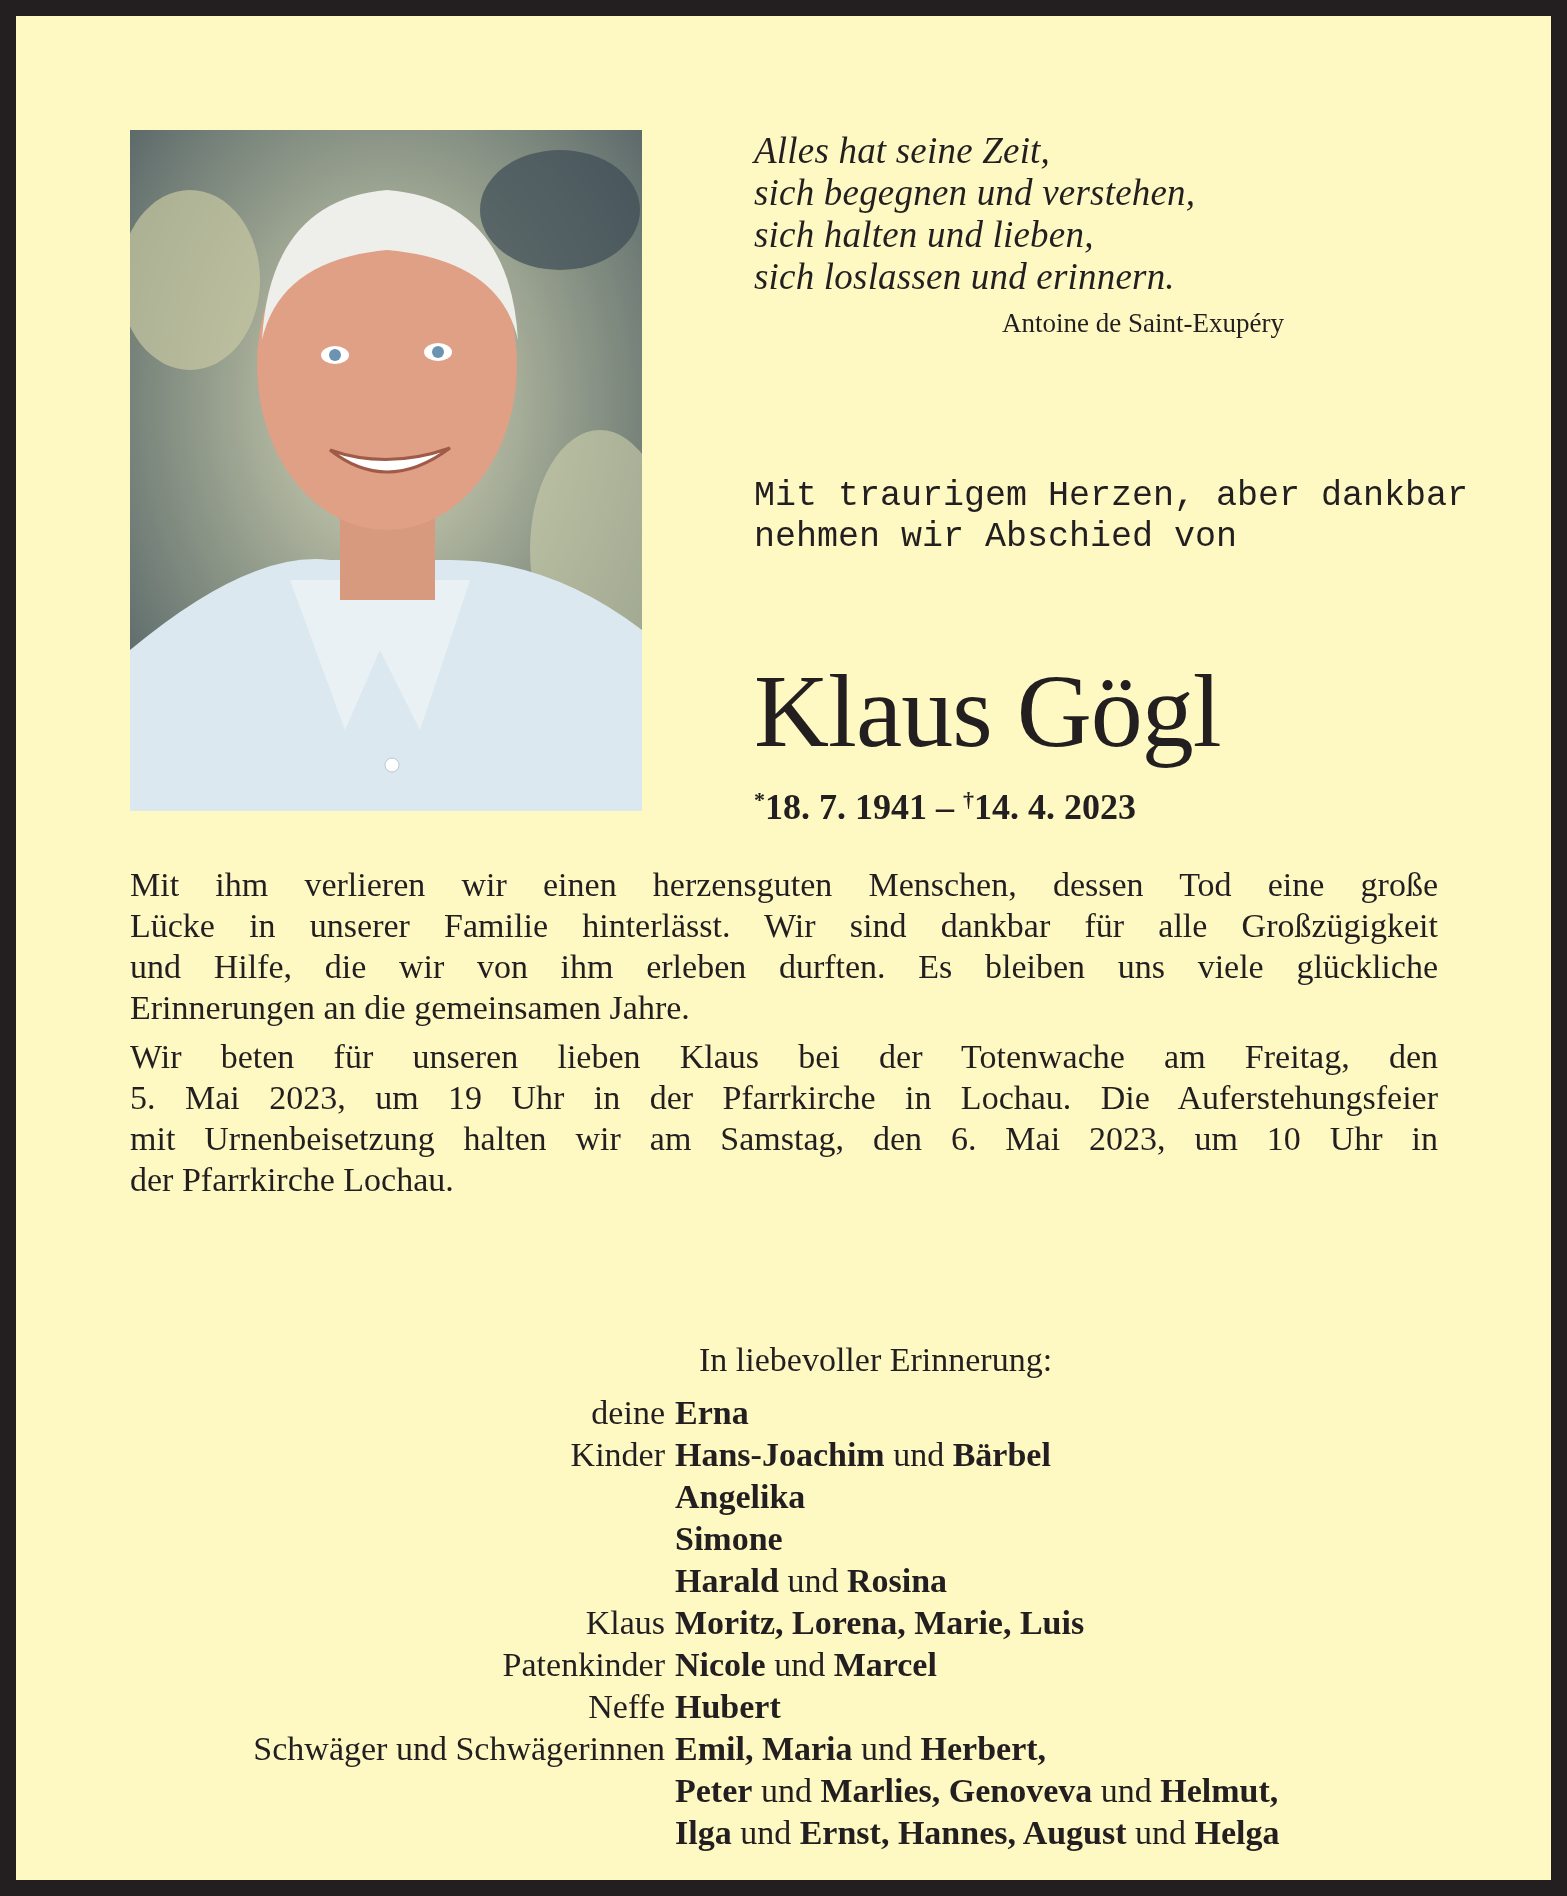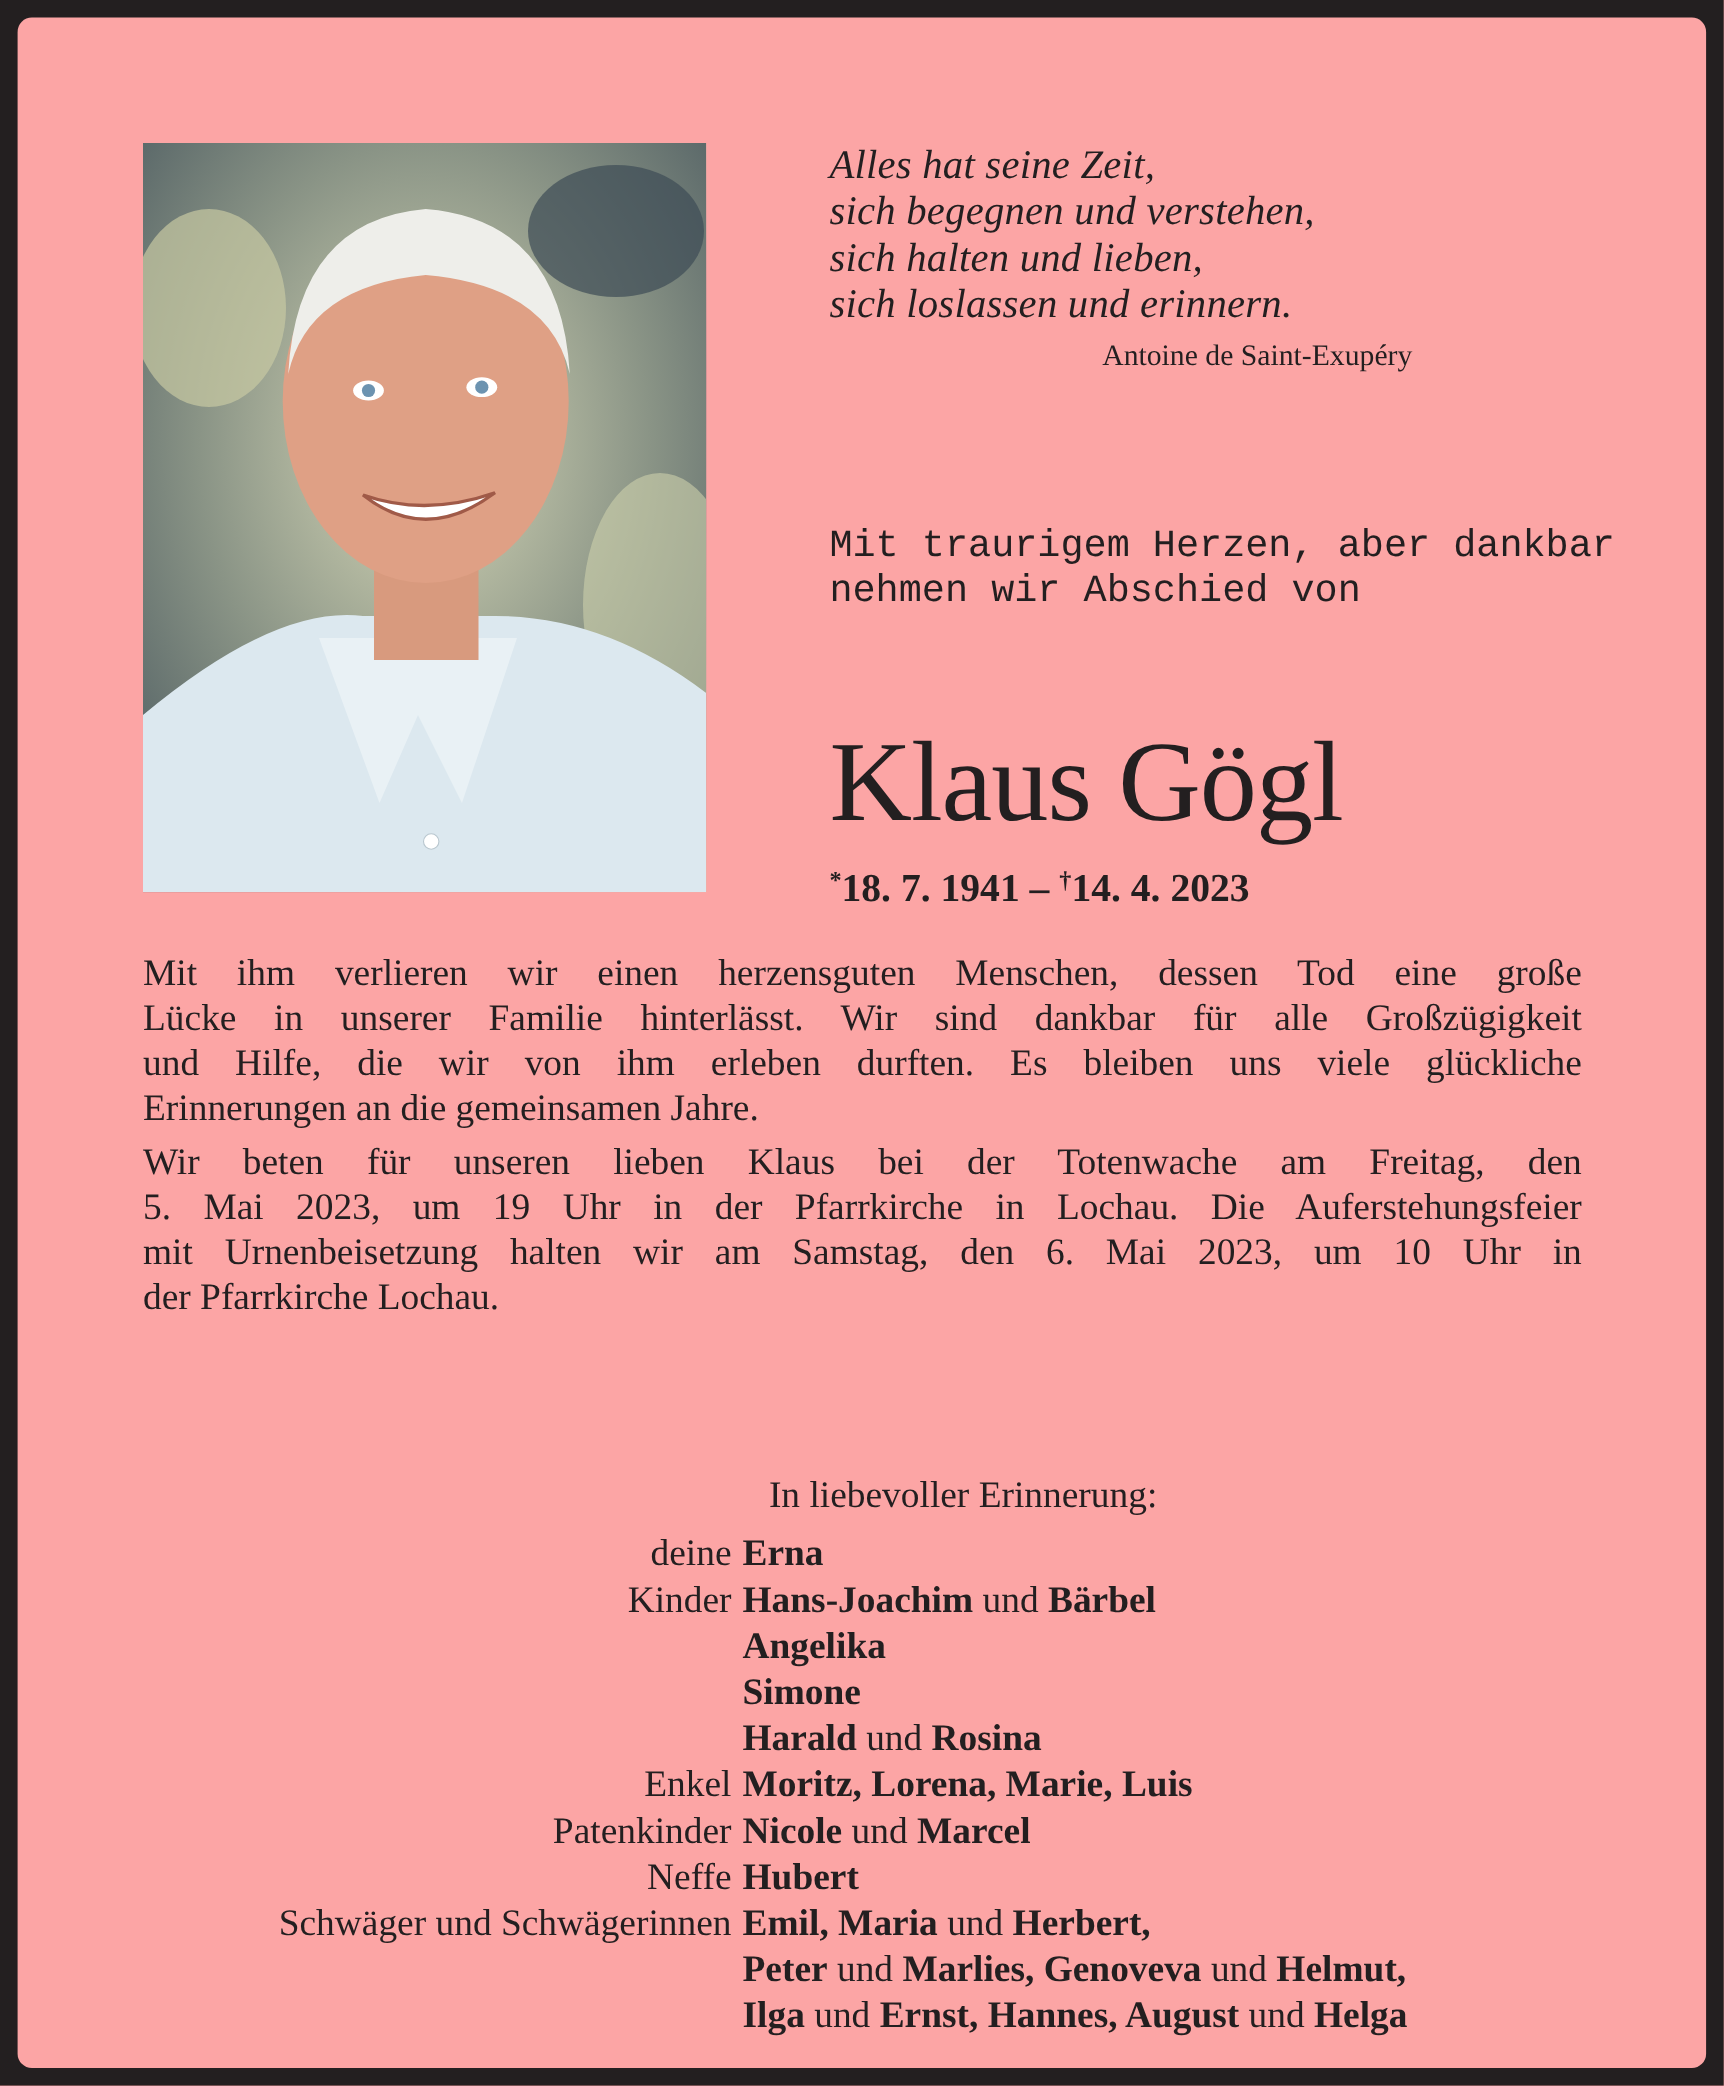--- a/index.html
+++ b/index.html
@@ -6,22 +6,21 @@
   body {
     width: 1567px; height: 1896px;
     background: #231f20;
     position: relative; overflow: hidden;
     font-family: "Liberation Serif", "DejaVu Serif", serif;
     color: #231f20;
   }
   .page {
     position: absolute; left: 16px; top: 16px;
     width: 1535px; height: 1864px;
-    background: #fca5a5;
-    border-radius: 13px;
+    background: #fef9c3;
   }
   .photo {
     position: absolute; left: 114px; top: 114px;
     width: 512px; height: 681px;
     overflow: hidden;
     background: linear-gradient(135deg, #5c6b6c 0%, #c9cba8 35%, #4a5a62 60%, #cfd1b0 100%);
   }
   .photo svg { width: 100%; height: 100%; display: block; }
 
   .quote {
@@ -166,21 +165,21 @@
         </div>
         <div class="row">
           <span class="row-label"></span>
           <span class="row-names"><b>Simone</b></span>
         </div>
         <div class="row">
           <span class="row-label"></span>
           <span class="row-names"><b>Harald</b><span> und </span><b>Rosina</b></span>
         </div>
         <div class="row">
-          <span class="row-label">Enkel</span>
+          <span class="row-label">Klaus</span>
           <span class="row-names"><b>Moritz, Lorena, Marie, Luis</b></span>
         </div>
         <div class="row">
           <span class="row-label">Patenkinder</span>
           <span class="row-names"><b>Nicole</b><span> und </span><b>Marcel</b></span>
         </div>
         <div class="row">
           <span class="row-label">Neffe</span>
           <span class="row-names"><b>Hubert</b></span>
         </div>

